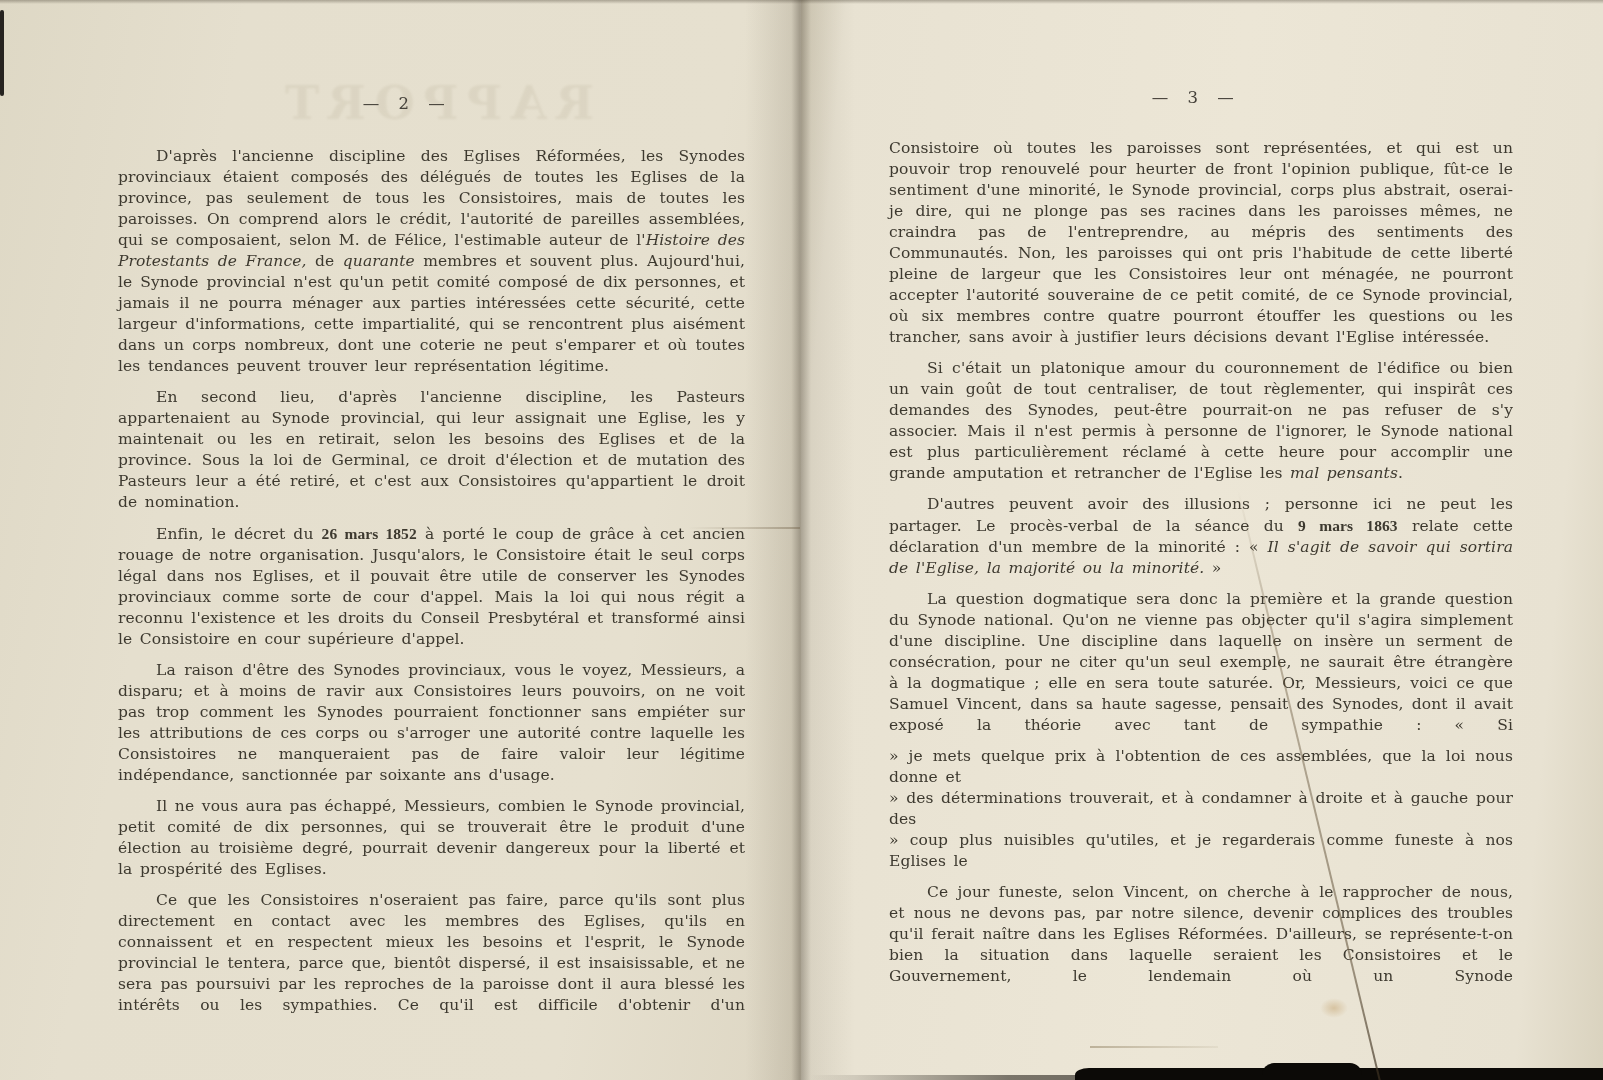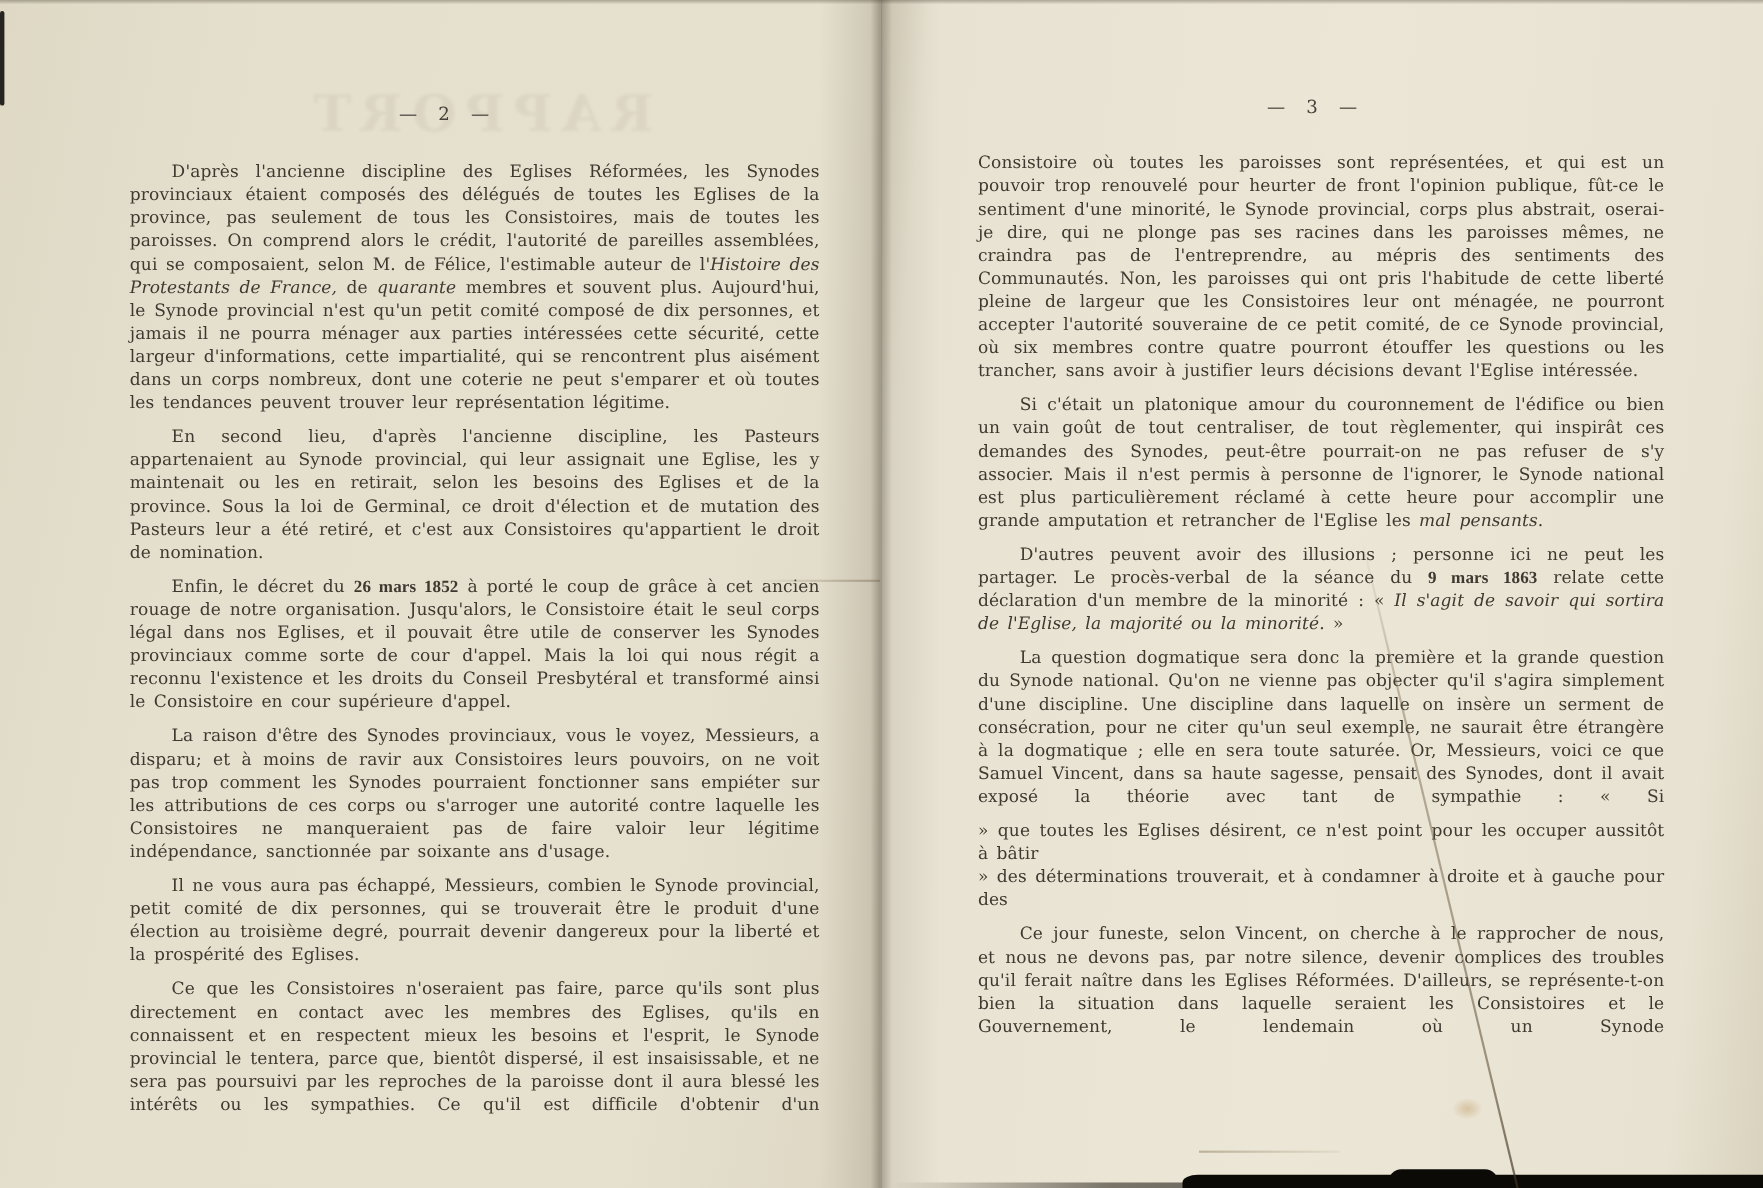--- a/index.html
+++ b/index.html
@@ -110,22 +110,23 @@
   <div class="page page-right"></div>
 
   <div class="pagenum pagenum-right">— 3 —</div>
 
   <div class="tb tb-right">
     <p class="para"><span>Consistoire où toutes les paroisses sont représentées, et qui est un pouvoir trop renouvelé pour heurter de front l'opinion publique, fût-ce le sentiment d'une minorité, le Synode provincial, corps plus abstrait, oserai-je dire, qui ne plonge pas ses racines dans les paroisses mêmes, ne craindra pas de l'entreprendre, au mépris des sentiments des Communautés. Non, les paroisses qui ont pris l'habitude de cette liberté pleine de largeur que les Consistoires leur ont ménagée, ne pourront accepter l'autorité souveraine de ce petit comité, de ce Synode provincial, où six membres contre quatre pourront étouffer les questions ou les trancher, sans avoir à justifier leurs décisions devant l'Eglise intéressée.</span></p>
     <p class="para indent"><span>Si c'était un platonique amour du couronnement de l'édifice ou bien un vain goût de tout centraliser, de tout règlementer, qui inspirât ces demandes des Synodes, peut-être pourrait-on ne pas refuser de s'y associer. Mais il n'est permis à personne de l'ignorer, le Synode national est plus particulièrement réclamé à cette heure pour accomplir une grande amputation et retrancher de l'Eglise les </span><span class="it">mal pensants</span><span>.</span></p>
     <p class="para indent"><span>D'autres peuvent avoir des illusions ; personne ici ne peut les partager. Le procès-verbal de la séance du </span><span class="bd">9 mars 1863</span><span> relate cette déclaration d'un membre de la minorité : « </span><span class="it">Il s'agit de savoir qui sortira de l'Eglise, la majorité ou la minorité.</span><span> »</span></p>
     <p class="para indent jlast"><span>La question dogmatique sera donc la première et la grande question du Synode national. Qu'on ne vienne pas objecter qu'il s'agira simplement d'une discipline. Une discipline dans laquelle on insère un serment de consécration, pour ne citer qu'un seul exemple, ne saurait être étrangère à la dogmatique ; elle en sera toute saturée. Or, Messieurs, voici ce que Samuel Vincent, dans sa haute sagesse, pensait des Synodes, dont il avait exposé la théorie avec tant de sympathie : « Si</span></p>
     <div class="quote-block">
-      <div class="qline">» que toutes les Eglises désirent, ce n'est point pour les occuper aussitôt à bâtir</div>
+      <div class="qline">» je mets quelque prix à l'obtention de ces assemblées, que la loi nous donne et</div>
       <div class="qline">» des déterminations trouverait, et à condamner à droite et à gauche pour des</div>
+      <div class="qline">» coup plus nuisibles qu'utiles, et je regarderais comme funeste à nos Eglises le</div>
     </div>
     <p class="para indent jlast"><span>Ce jour funeste, selon Vincent, on cherche à le rapprocher de nous, et nous ne devons pas, par notre silence, devenir complices des troubles qu'il ferait naître dans les Eglises Réformées. D'ailleurs, se représente-t-on bien la situation dans laquelle seraient les Consistoires et le Gouvernement, le lendemain où un Synode</span></p>
   </div>
 
   <div class="gutter-shadow"></div>
   <div class="top-edge"></div>
   <div class="edge-mark-left"></div>
   <div class="bottom-strip-thin"></div>
   <div class="bottom-strip-thick"></div>
   <div class="bottom-bump"></div>

